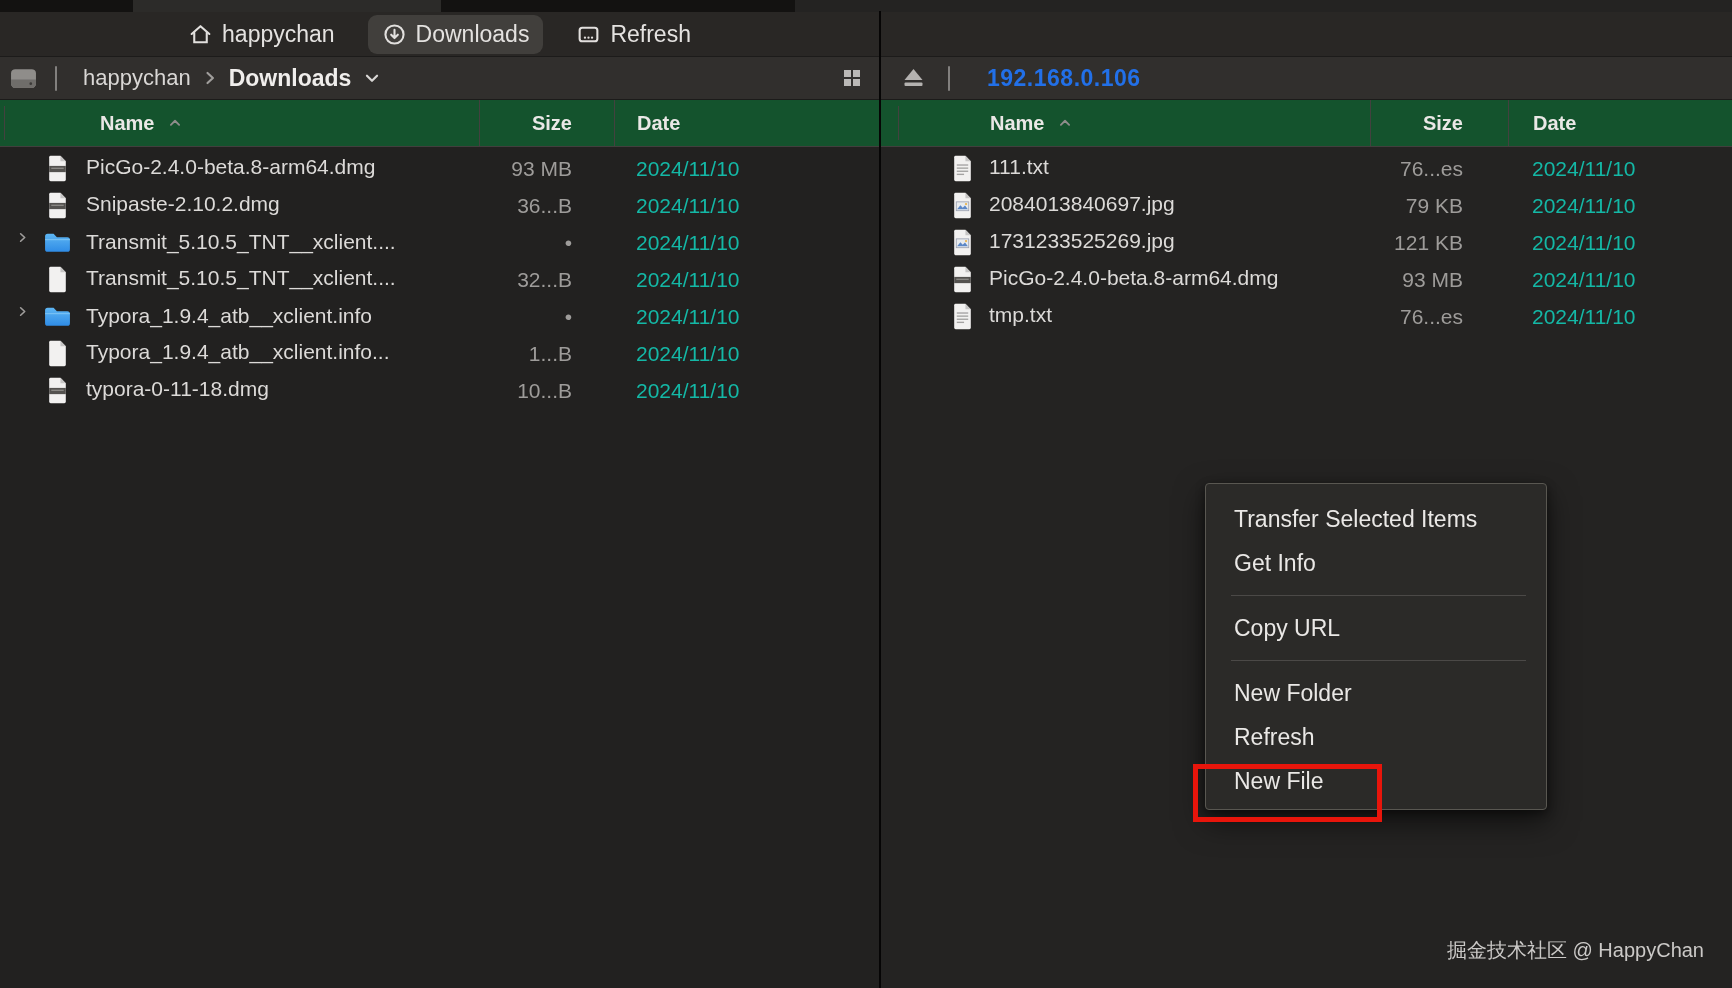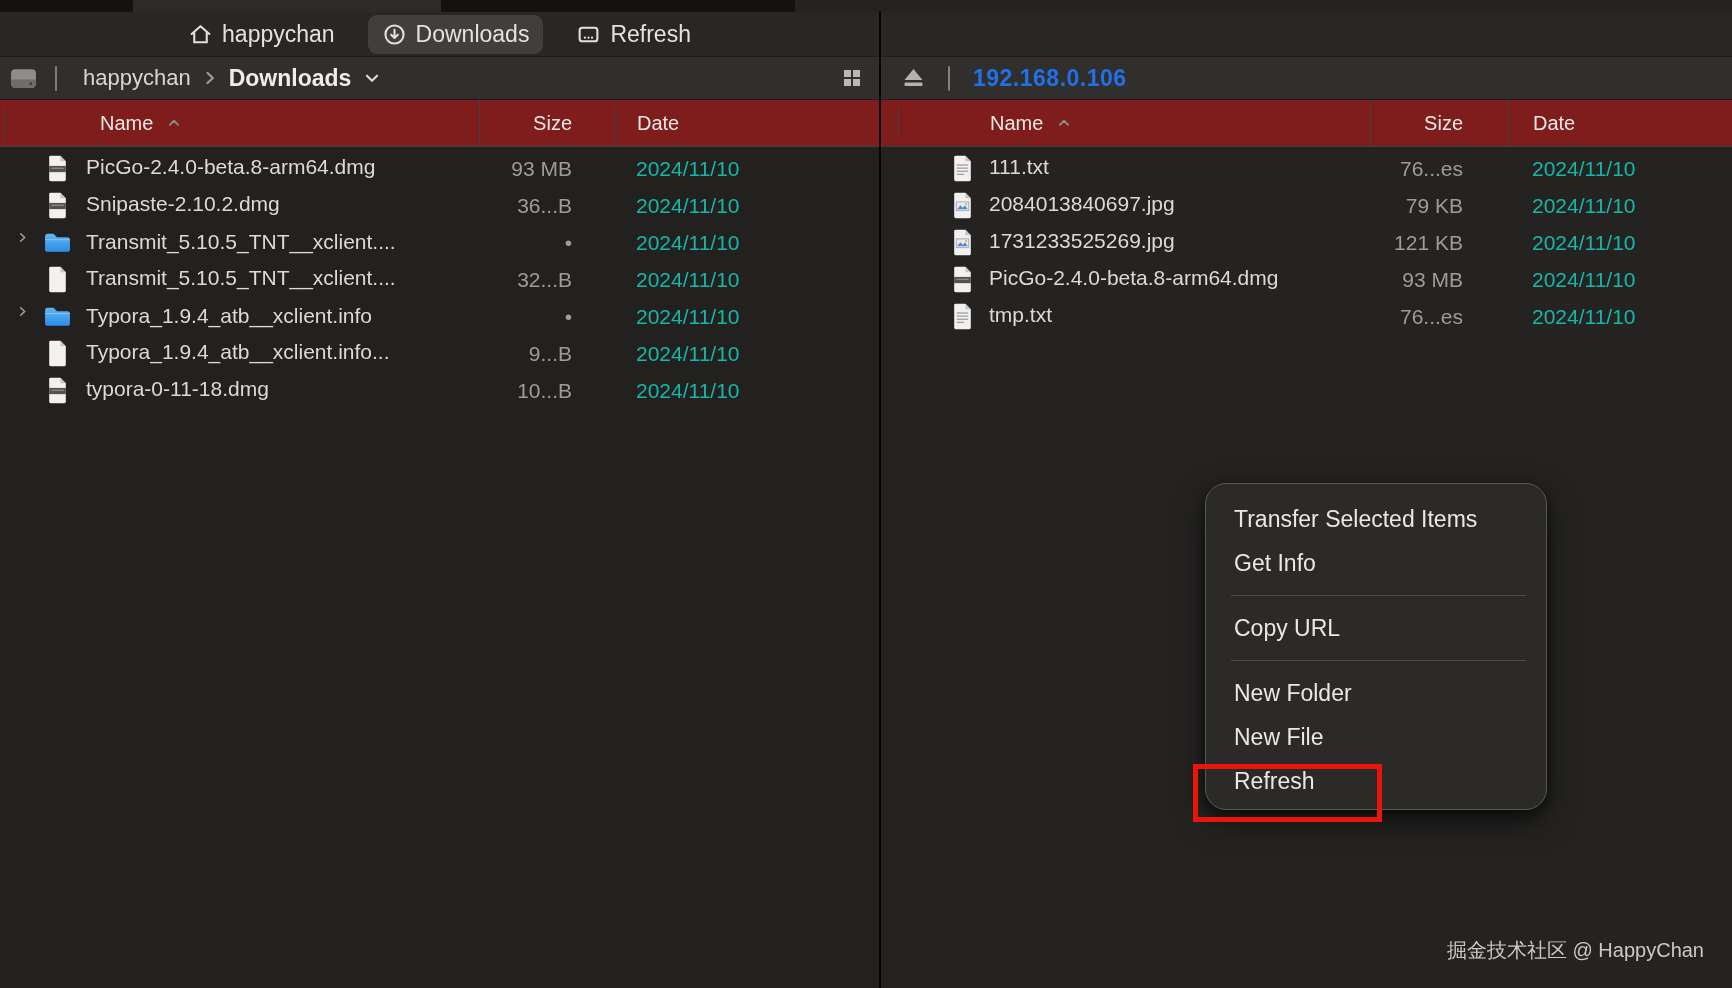--- a/index.html
+++ b/index.html
@@ -29,21 +29,21 @@
   .path-bar{height:43px;background:#312f2d;border-bottom:1px solid #1c1b1a;display:flex;align-items:center;font-size:22px}
   .vsep{width:2px;height:25px;background:#82807e;border-radius:1px;flex:none}
   .crumb{color:#d9d7d5;white-space:nowrap}
   .crumb.bold{font-weight:bold;color:#f0eeec;font-size:23px}
   .crumb-chev{color:#8f8d8b;margin:0 9px}
   .spacer{flex:1}
   .icon-btn{display:flex;align-items:center;justify-content:center;flex:none}
   .addr{color:#2270e8;font-weight:bold;font-size:23px;letter-spacing:.5px}
 
   
-  .list-header{height:47px;background:#7f1d1d;border-bottom:1px solid #413f3d;display:flex;align-items:center;font-size:20px;font-weight:normal;color:#eae8e6;position:relative}
+  .list-header{height:47px;background:#14532d;border-bottom:1px solid #413f3d;display:flex;align-items:center;font-size:20px;font-weight:bold;color:#eae8e6;position:relative}
   .list-header::before{content:"";position:absolute;left:4px;top:6px;bottom:6px;width:1px;background:#43413f}
   .pane-right .list-header::before{left:17px}
   .hdr-name{flex:1;display:flex;align-items:center;padding-left:100px}
   .pane-right .hdr-name{padding-left:109px}
   .hdr-name svg{margin-left:12px}
   .hdr-size{width:135px;text-align:right;padding-right:42px;border-left:1px solid #43413f;align-self:stretch;display:flex;align-items:center;justify-content:flex-end}
   .hdr-date{width:265px;padding-left:22px;border-left:1px solid #43413f;align-self:stretch;display:flex;align-items:center}
   .pane-right .hdr-size{width:138px;padding-right:45px}
   .pane-right .hdr-date{width:224px;padding-left:24px}
 
@@ -55,21 +55,21 @@
   .chev-slot{width:16px;flex:none;display:flex;align-items:center;justify-content:center;margin-right:10px}
   .icon-slot{width:34px;flex:none;display:flex;align-items:center;justify-content:center}
   .pane-right .icon-slot{width:30px}
   .fname{margin-left:12px}
   .cell-size{width:135px;text-align:right;padding-right:42px;color:#9e9c9a;flex:none}
   .cell-date{width:265px;padding-left:22px;color:#14b8a6;flex:none}
   .pane-right .cell-size{width:138px;padding-right:45px}
   .pane-right .cell-date{width:224px;padding-left:24px}
 
   
-  .context-menu{position:absolute;left:1205px;top:483px;width:342px;background:#2b2a28;border:1px solid #595751;border-radius:21px;box-shadow:0 12px 30px rgba(0,0,0,.55),0 3px 10px rgba(0,0,0,.45);padding:13px 0 6px 0;z-index:5}
+  .context-menu{position:absolute;left:1205px;top:483px;width:342px;background:#2b2a28;border:1px solid #595751;border-radius:4px;box-shadow:0 12px 30px rgba(0,0,0,.55),0 3px 10px rgba(0,0,0,.45);padding:13px 0 6px 0;z-index:5}
   .menu-item{height:44px;display:flex;align-items:center;padding:0 20px 0 28px;font-size:23px;color:#eae8e6;white-space:nowrap;cursor:default}
   .menu-sep{height:1px;background:#4b4947;margin:10px 20px 10px 25px}
 
   
   .red-box{position:absolute;left:1193px;top:764px;width:189px;height:58px;border:5px solid #e8150b;z-index:6;pointer-events:none}
 
   
   .watermark{position:absolute;right:28px;bottom:24px;font-size:20px;color:#cbc9c7;z-index:2}
 
   .hidden-defs{position:absolute;width:0;height:0;overflow:hidden}
@@ -315,21 +315,21 @@
                 <use href="#icon-chevron-right"></use>
               </svg>
             </span>
       <span class="icon-slot">
               <svg width="21" height="27">
                 <use href="#icon-file"></use>
               </svg>
             </span>
       <span class="fname">Typora_1.9.4_atb__xclient.info...</span>
     </div>
-    <div class="cell-size">9...B</div>
+    <div class="cell-size">1...B</div>
     <div class="cell-date">2024/11/10</div>
   </div>
         <div class="row">
     <div class="cell-name">
       <span class="chev-slot" style="visibility: hidden;">
               <svg width="15" height="15">
                 <use href="#icon-chevron-right"></use>
               </svg>
             </span>
       <span class="icon-slot">
@@ -348,21 +348,21 @@
   <div class="pane pane-right">
     <div class="tab-bar"></div>
 
     <div class="path-bar">
       <span class="icon-btn" style="margin-left:20px">
           <svg width="25" height="22">
             <use href="#icon-eject"></use>
           </svg>
         </span>
       <span class="vsep" style="margin-left:22px"></span>
-      <span class="addr" style="margin-left:23px">192.168.0.106</span>
+      <span class="addr" style="margin-left:37px">192.168.0.106</span>
     </div>
 
     <div class="list-header">
       <div class="hdr-name">
           <span>Name</span>
           <svg width="18" height="18">
             <use href="#icon-caret-up"></use>
           </svg>
         </div>
       <div class="hdr-size">
@@ -464,20 +464,20 @@
 
   <div class="pane-divider"></div>
 
   <div class="context-menu" id="ctx-menu">
       <div class="menu-item">Transfer Selected Items</div>
       <div class="menu-item">Get Info</div>
       <div class="menu-sep"></div>
       <div class="menu-item">Copy URL</div>
       <div class="menu-sep"></div>
       <div class="menu-item">New Folder</div>
+      <div class="menu-item">Refresh</div>
       <div class="menu-item">New File</div>
-      <div class="menu-item">Refresh</div>
     </div>
 
   <div class="red-box"></div>
 
   <div class="watermark">掘金技术社区 @ HappyChan</div>
 </div>
 
 </body></html>

